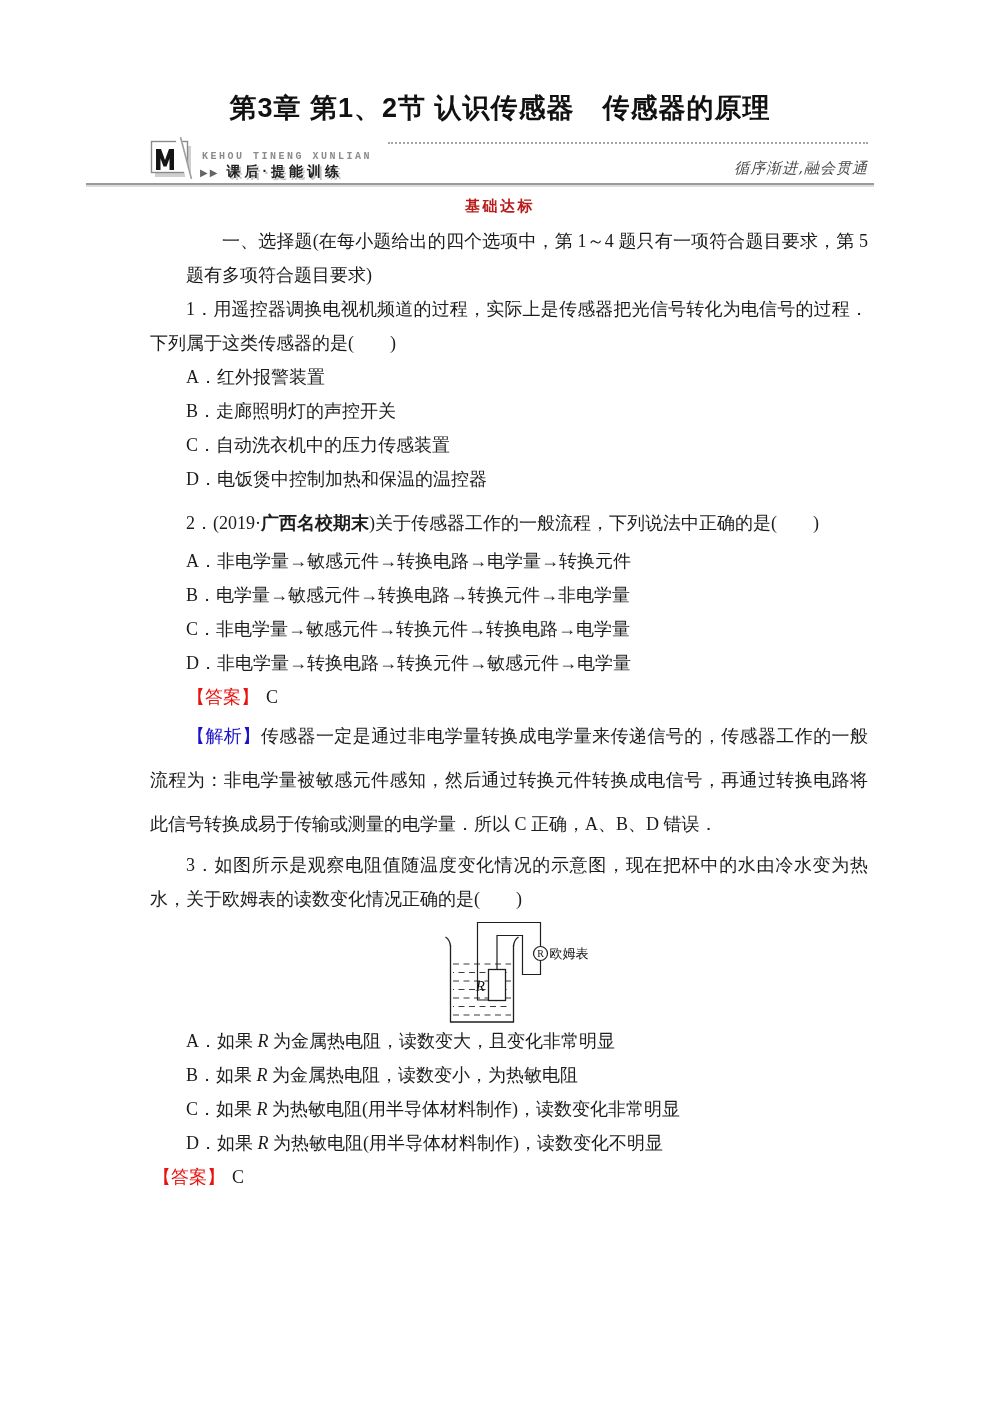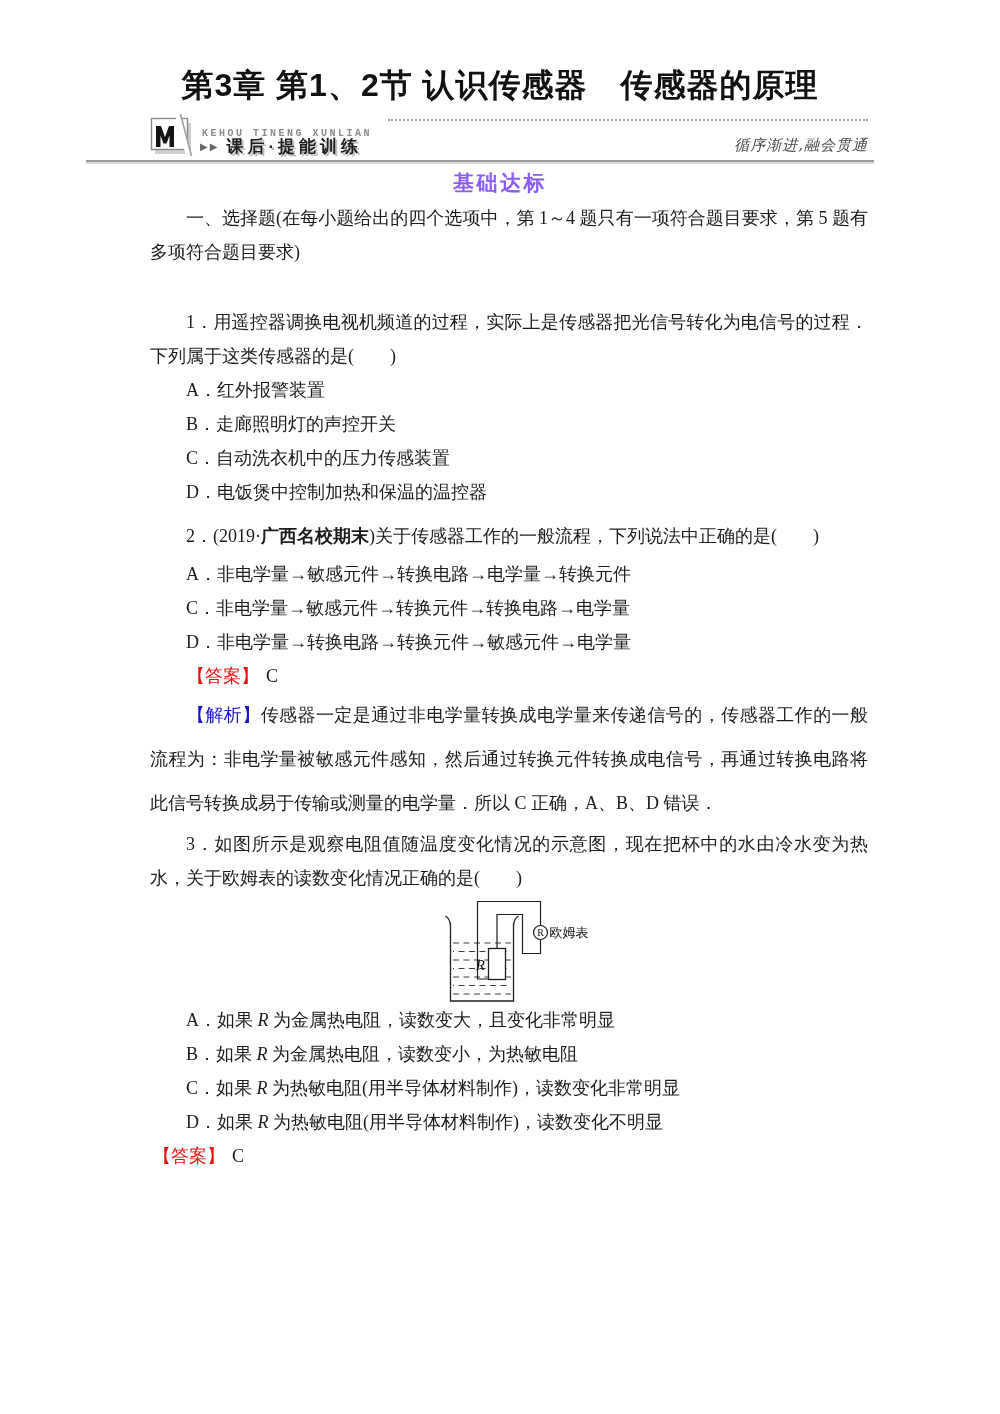--- a/index.html
+++ b/index.html
@@ -6,64 +6,64 @@
   body {
     width:1000px; height:1414px;
     font-family:"Liberation Serif", serif;
     color:#1c1c1c;
     -webkit-font-smoothing:antialiased;
   }
   .page { position:relative; width:1000px; height:1414px; overflow:hidden; }
 
   
   .title {
-    margin:0; padding-top:68px;
+    margin:0; padding-top:91px;
     text-align:center;
     font-family:"Liberation Sans", sans-serif;
-    font-size:32px; line-height:34px; font-weight:bold;
+    font-size:27px; line-height:34px; font-weight:bold;
     letter-spacing:1px; color:#111;
   }
 
   
   .banner { position:relative; margin:10px 132px 0 150px; height:46px; }
   .banner-rule {
     position:absolute; left:-64px; right:-6px; bottom:-4px; height:2px;
     background:#9a9a9a; box-shadow:0 2px 0 #dcdcdc;
   }
   .logo { position:absolute; left:0; top:2px; width:46px; height:42px; }
   .pinyin {
     position:absolute; left:52px; top:16px;
     font-family:Liberation Mono, monospace;
     font-size:10px; font-weight:bold; letter-spacing:2.5px; color:#8b8b8b;
   }
   .dotline { position:absolute; left:238px; right:0; top:7px; border-top:2px dotted #a5a5a5; }
   .main-row { position:absolute; left:50px; bottom:0; display:flex; align-items:center; }
   .arrows { font-size:10px; color:#666; letter-spacing:2px; margin-right:7px; }
   .banner-main {
     font-family:"Liberation Sans", sans-serif;
-    font-size:17px; font-weight:bold; letter-spacing:4px; color:#1e1e1e;
+    font-size:14px; font-weight:bold; letter-spacing:4px; color:#1e1e1e;
     text-shadow:2px 2px 0 #bdbdbd;
   }
   .motto {
     position:absolute; right:0; bottom:3px;
     font-family:"DejaVu Serif", serif; font-style:italic;
     font-size:15px; color:#4a4a4a; letter-spacing:1px;
   }
 
   
   .heading {
     margin-top:13px; text-align:center;
-    font-size:21px; font-weight:bold; letter-spacing:2.5px; line-height:24px; color:#8b5cf6;
+    font-size:15px; font-weight:bold; letter-spacing:2.5px; line-height:24px; color:#b91c1c;
   }
 
   
   .content { margin:0 132px 0 150px; font-size:18px; }
   .para { margin:0; line-height:34px; text-align:justify; }
-  .indent { text-indent:36px;margin-top:36px; }
-  .mt6  { margin-top:6px; }
+  .indent { text-indent:36px; }
+  .mt6  { margin-top:6px;margin-left:36px; }
   .mt10 { margin-top:10px; }
   .mt4  { margin-top:4px; }
   .mt3  { margin-top:3px; }
   .mt2  { margin-top:2px; }
   .option { line-height:34px; padding-left:36px; }
   .answer { margin:0; line-height:34px; padding-left:37px; }
   .answer.flush { padding-left:3px; }
   .red  { color:#e8120e; }
   .blue { color:#1a12c8; }
   .ansv { font-family:"Liberation Serif", serif; margin-left:7px; }
@@ -113,20 +113,21 @@
       <div class="option">A．红外报警装置</div>
       <div class="option">B．走廊照明灯的声控开关</div>
       <div class="option">C．自动洗衣机中的压力传感装置</div>
       <div class="option">D．电饭煲中控制加热和保温的温控器</div>
     </section>
 
     <section>
       <p class="para indent mt10"><span>2．(2019·</span><span class="src">广西名校期末</span><span>)关于传感器工作的一般流程，下列说法中正确的是(　　)</span></p>
       <div class="mt4">
         <div class="option">A．非电学量→敏感元件→转换电路→电学量→转换元件</div>
+        <div class="option">B．电学量→敏感元件→转换电路→转换元件→非电学量</div>
         <div class="option">C．非电学量→敏感元件→转换元件→转换电路→电学量</div>
         <div class="option">D．非电学量→转换电路→转换元件→敏感元件→电学量</div>
       </div>
       <p class="answer"><span class="red">【答案】</span><span class="ansv">C</span></p>
       <p class="analysis mt3"><span class="blue">【解析】</span><span>传感器一定是通过非电学量转换成电学量来传递信号的，传感器工作的一般流程为：非电学量被敏感元件感知，然后通过转换元件转换成电信号，再通过转换电路将此信号转换成易于传输或测量的电学量．所以 C 正确，A、B、D 错误．</span></p>
     </section>
 
     <section>
       <p class="para indent mt2">3．如图所示是观察电阻值随温度变化情况的示意图，现在把杯中的水由冷水变为热水，关于欧姆表的读数变化情况正确的是(　　)</p>
 

